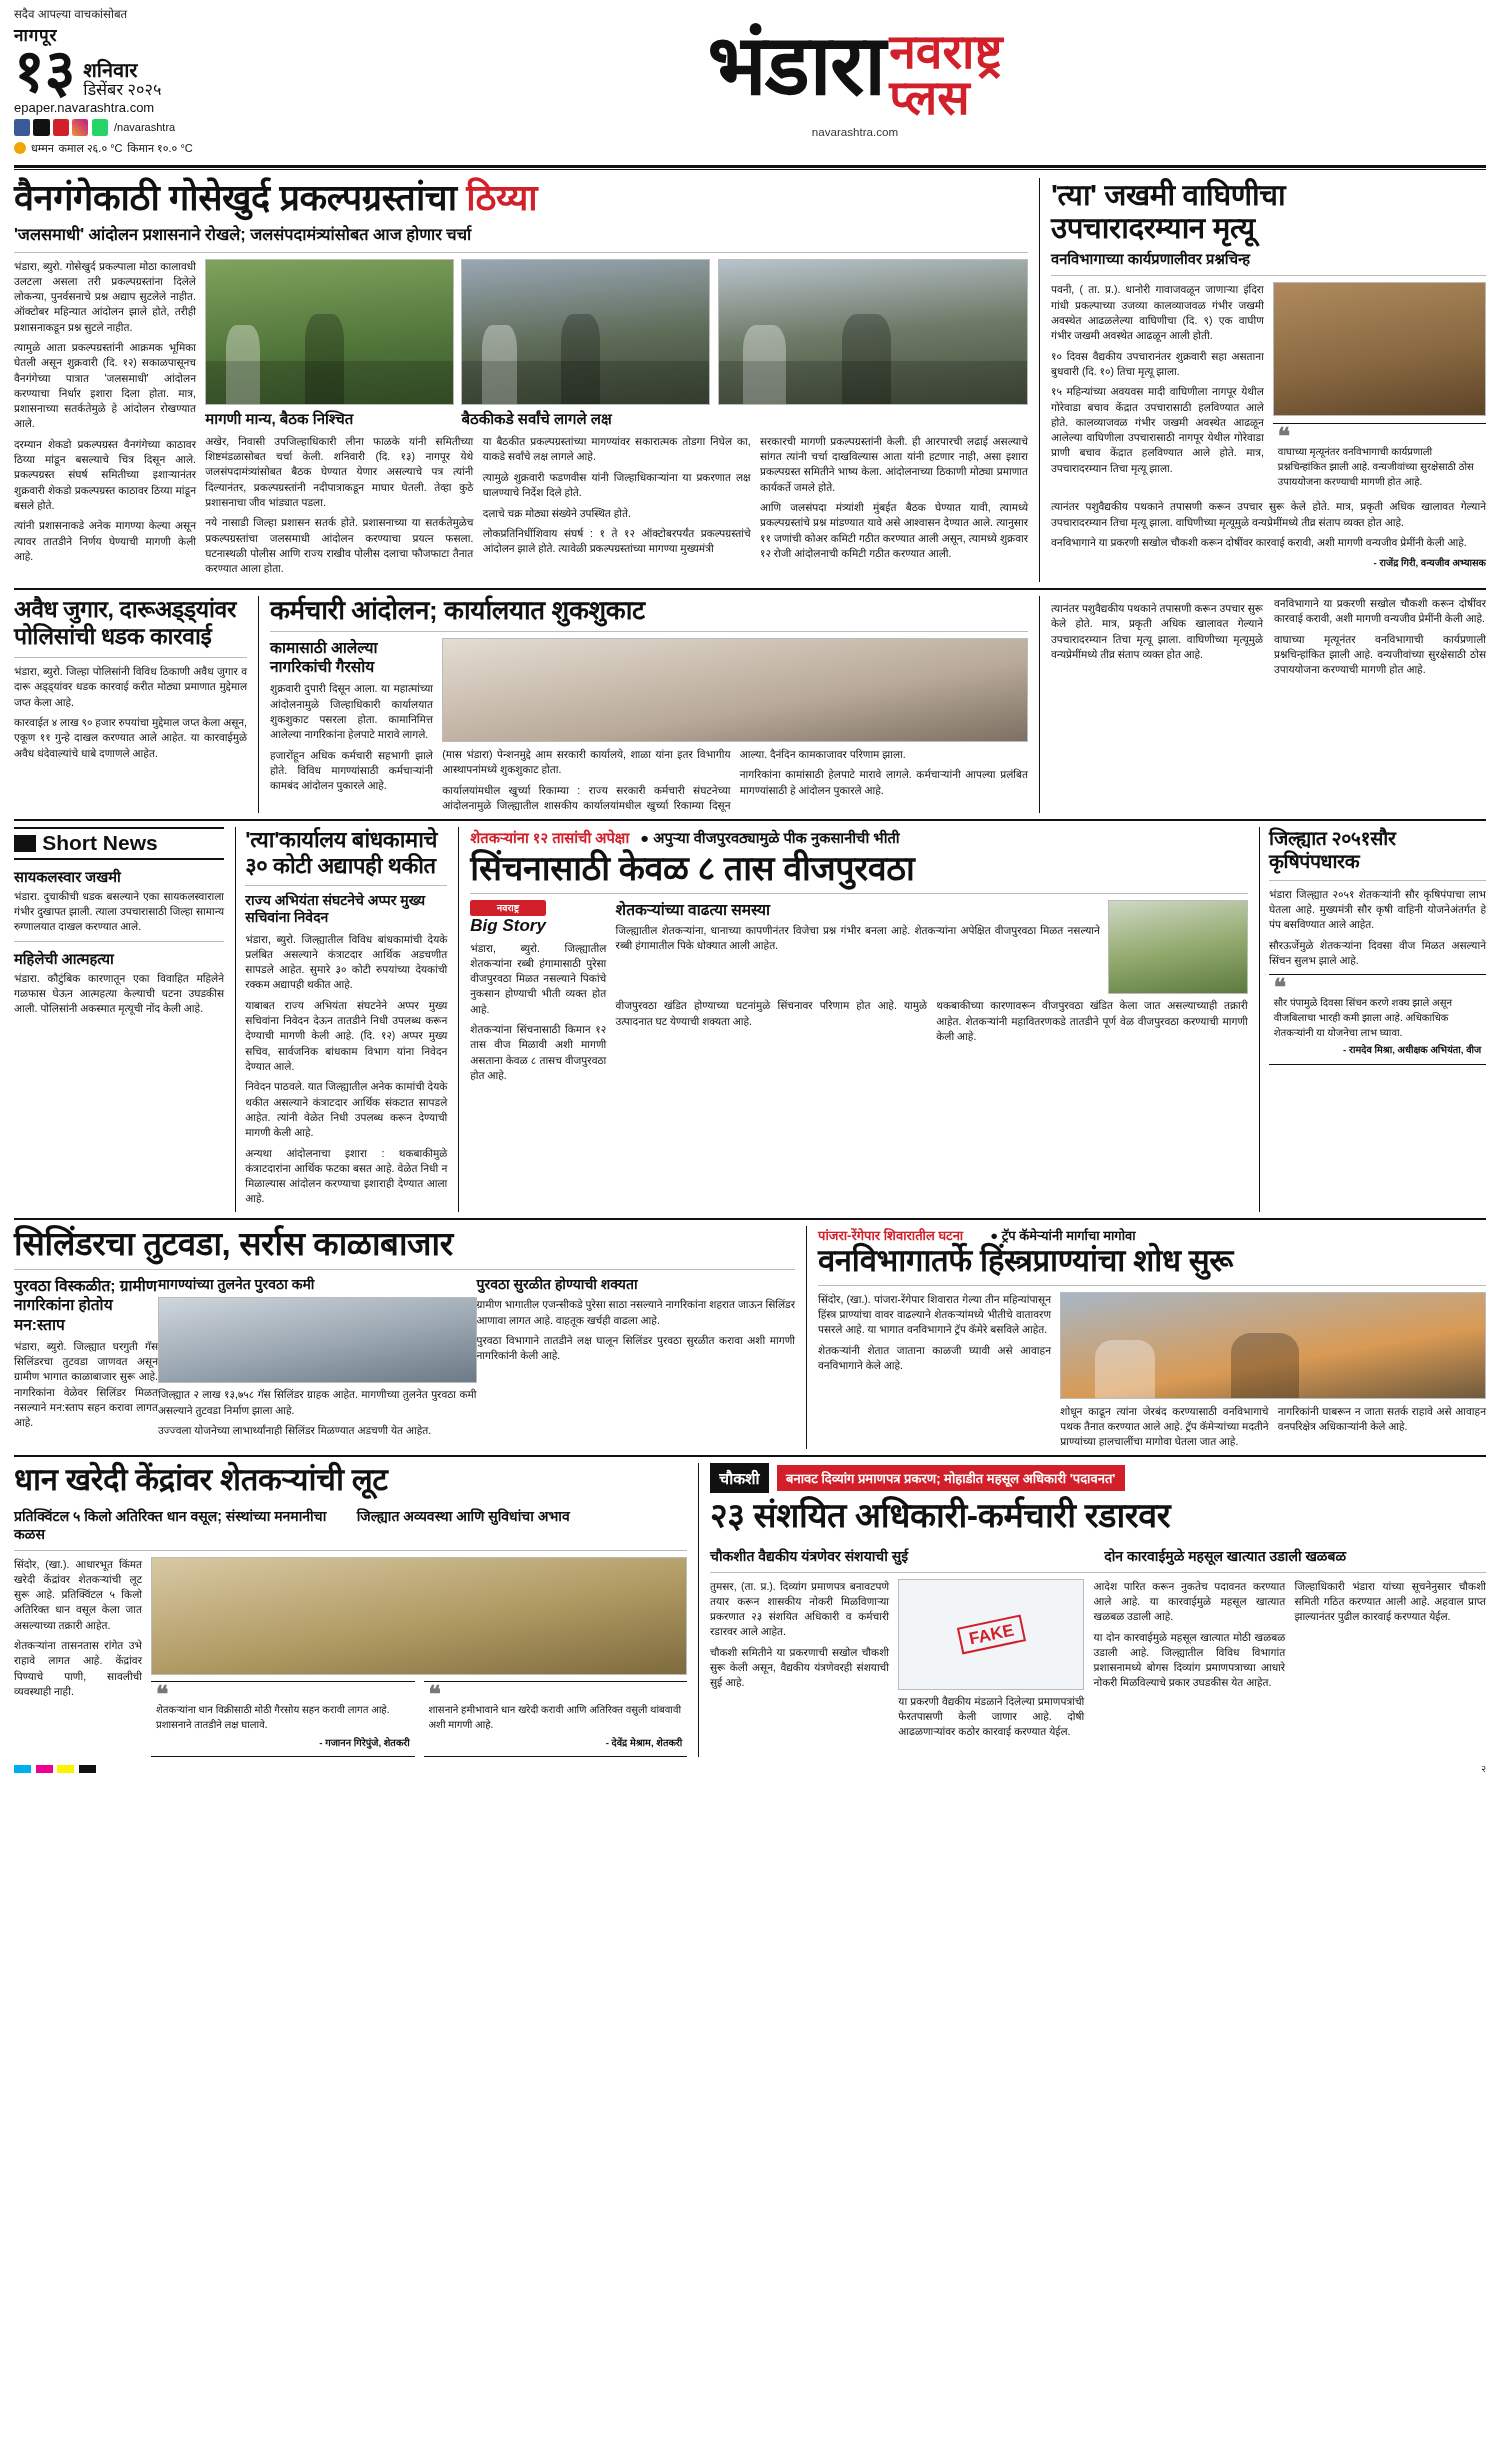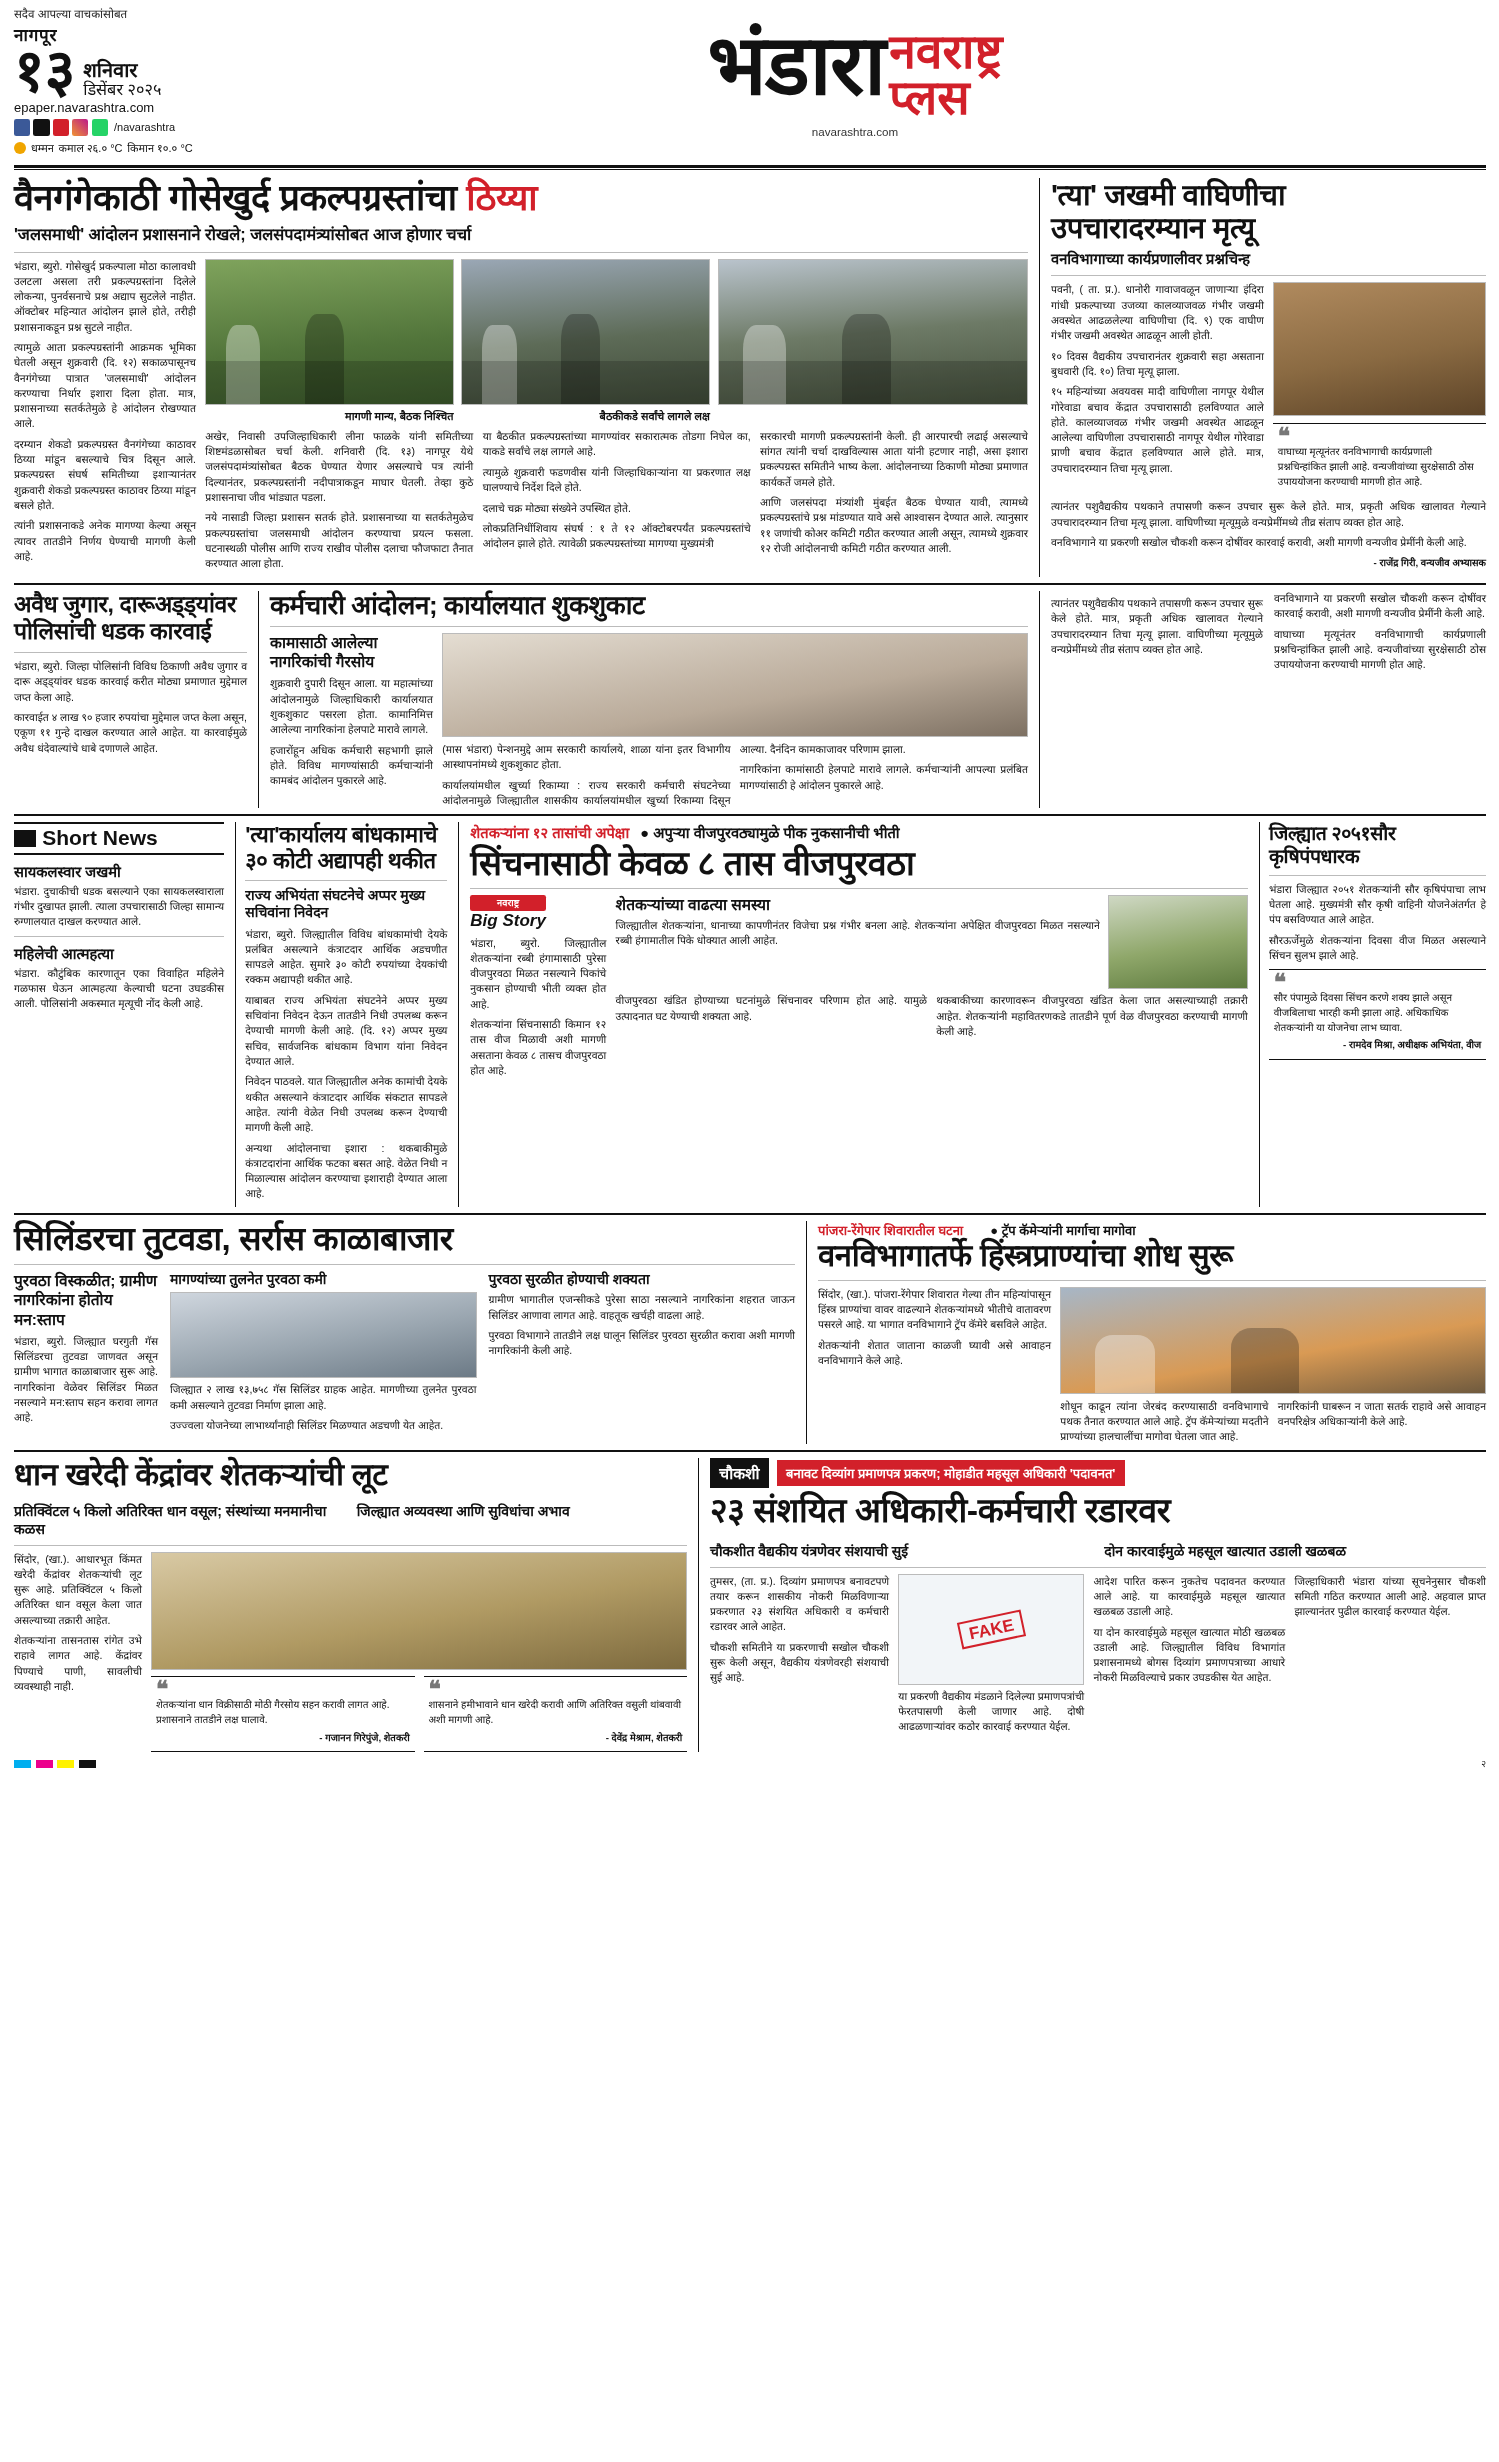--- a/index.html
+++ b/index.html
@@ -36,21 +36,21 @@
   .hr2{height:1.6px;background:#111;margin:6.2px 0;}
   
   .cols{display:flex;gap:11px;}
   .c-left{flex:1;}
   .c-right{width:435px;flex:0 0 435px;}
   .headline{font-size:36px;font-weight:bold;line-height:1.12;letter-spacing:-0.4px;}
   .headline .red{color:#d2202a;}
   .subhead{font-size:16.3px;font-weight:bold;line-height:1.3;margin-top:6.2px;}
   .body{font-size:10.5px;line-height:1.45;text-align:justify;color:#111;}
   .body p{margin:0 0 5.4px 0;}
-  .kicker{font-size:11px;font-weight:bold;text-align:right;}
+  .kicker{font-size:15px;font-weight:bold;}
   .photo{background:#ccc;position:relative;overflow:hidden;border:0.8px solid #bbb;}
   .ph-green{background:linear-gradient(175deg,#7fa35c,#51743a 60%,#3c5a2c);}
   .ph-crowd{background:linear-gradient(175deg,#9aa7b5,#5d6b57 55%,#3f4a38);}
   .ph-police{background:linear-gradient(175deg,#b9c3cc,#6d7a66 50%,#45503c);}
   .ph-tiger{background:linear-gradient(170deg,#b08a5e,#8a6a42 55%,#5d4428);}
   .ph-office{background:linear-gradient(170deg,#e4ddd2,#b9aa99 60%,#7d7062);}
   .ph-field{background:linear-gradient(170deg,#cfd8c4,#8fa76a 55%,#5d7a3e);}
   .ph-truck{background:linear-gradient(170deg,#cfd6de,#9aa6b0 55%,#6c7a86);}
   .ph-group{background:linear-gradient(170deg,#a7b6c6,#d99a54 60%,#6f5a3e);}
   .ph-sack{background:linear-gradient(170deg,#d8c9a4,#b09a63 55%,#7d6a3e);}
@@ -335,21 +335,21 @@
         </div>
       </div>
     </div>
 
     <div class="hr2"></div>
 
     <div class="cols">
       <div style="flex:1;">
         <div class="headline" style="font-size:33px;">सिलिंडरचा तुटवडा, सर्रास काळाबाजार</div>
         <div class="hr"></div>
-        <div style="display:flex;gap:12px;">
+        <div style="display:flex;gap:0;">
           <div style="width:144px;flex:0 0 144px;">
             <div class="hl-sub">पुरवठा विस्कळीत; ग्रामीण नागरिकांना होतोय मन:स्ताप</div>
             <div class="body" style="margin-top:4.7px;">
               <p>भंडारा, ब्युरो. जिल्ह्यात घरगुती गॅस सिलिंडरचा तुटवडा जाणवत असून ग्रामीण भागात काळाबाजार सुरू आहे. नागरिकांना वेळेवर सिलिंडर मिळत नसल्याने मन:स्ताप सहन करावा लागत आहे.</p>
             </div>
           </div>
           <div style="flex:1;">
             <div class="hl-sub" style="font-size:14px;">मागण्यांच्या तुलनेत पुरवठा कमी</div>
             <div class="photo ph-truck" style="height:84px;margin-top:3.9px;"></div>
             <div class="body" style="margin-top:3.9px;">

